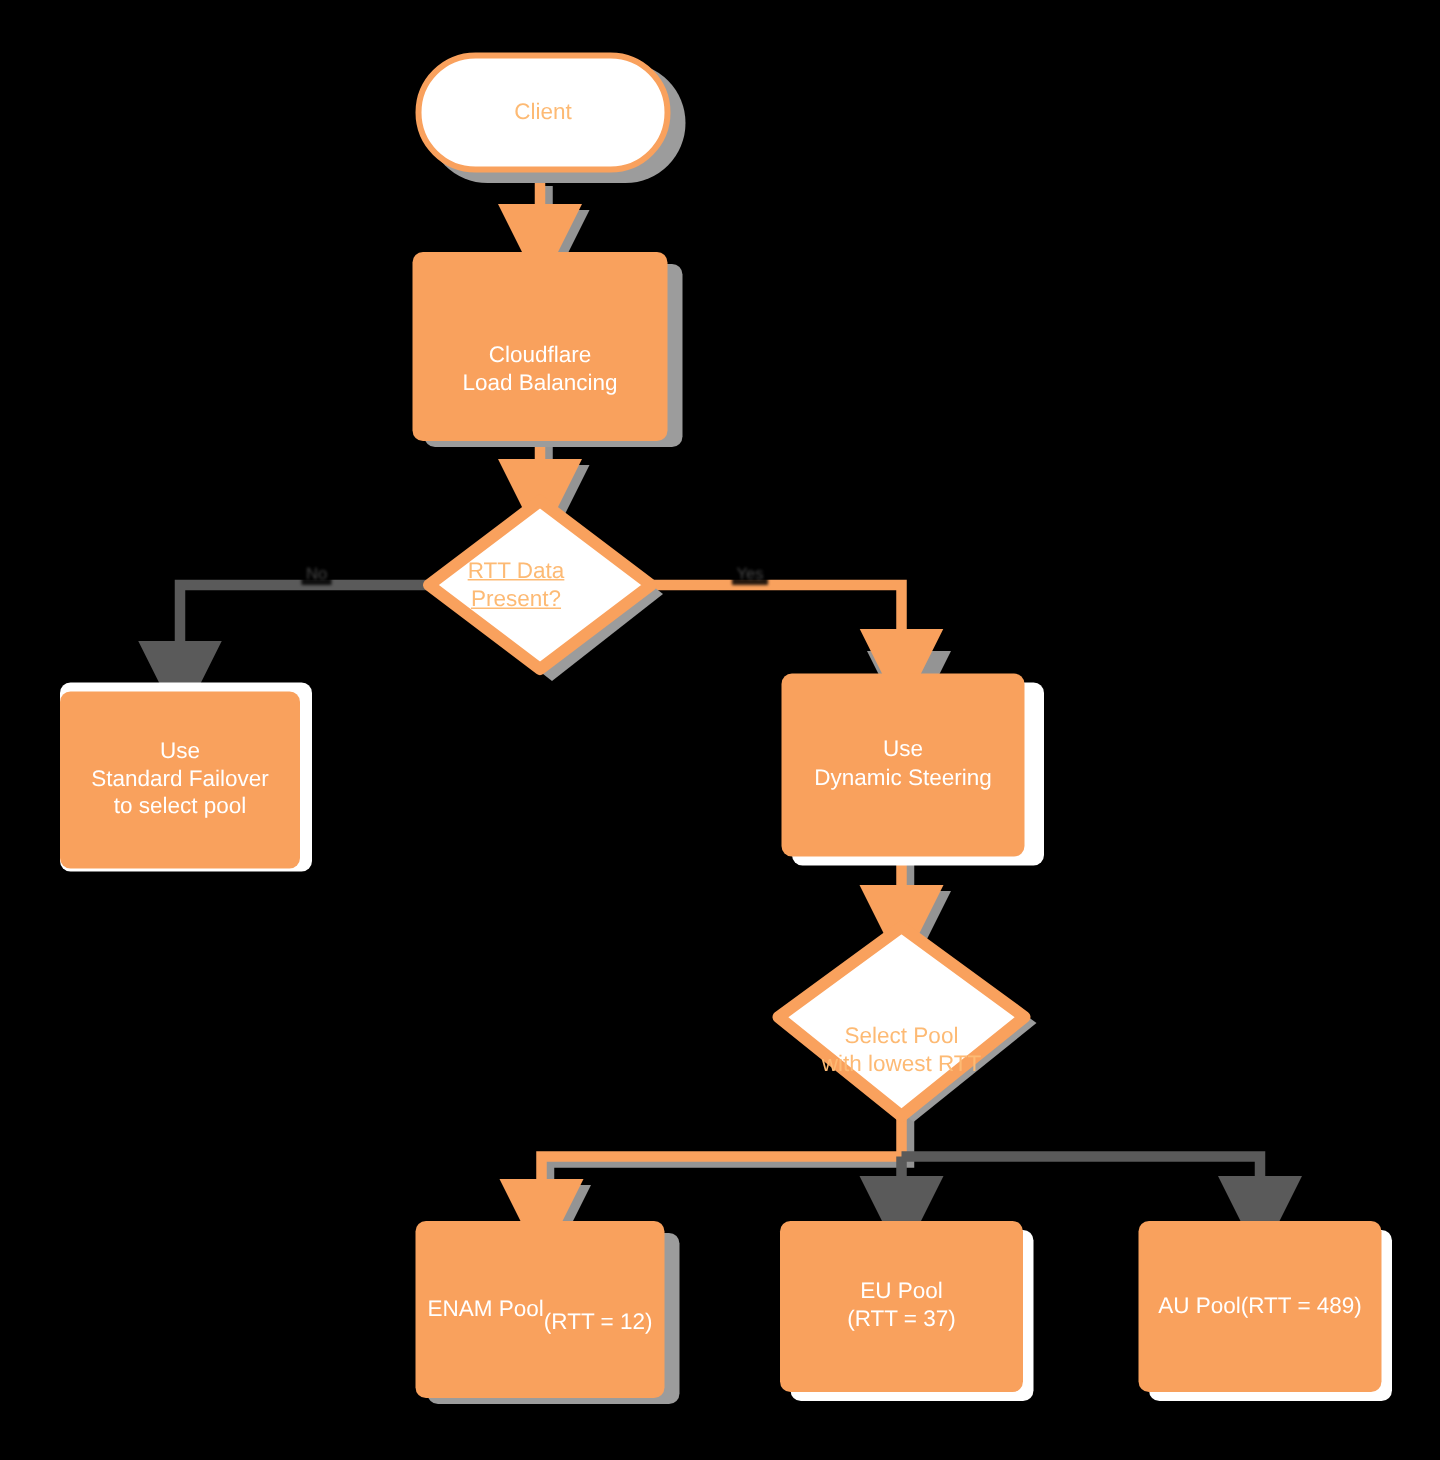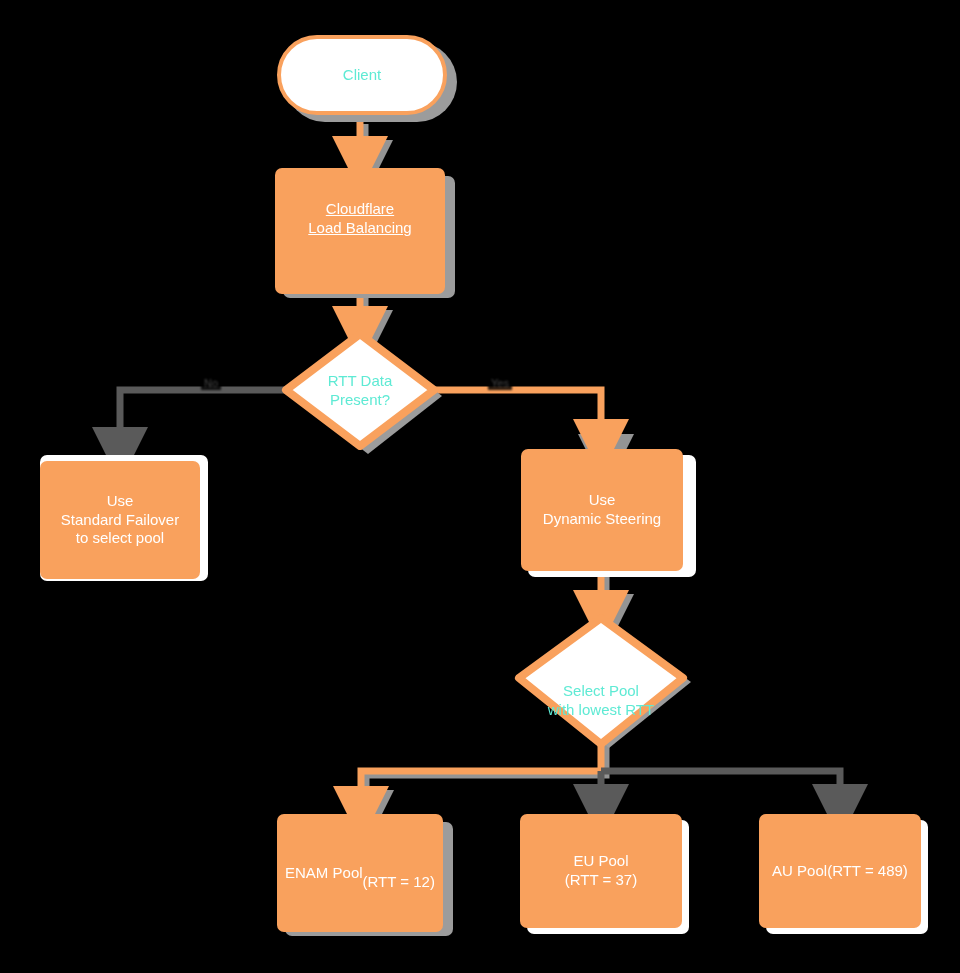--- a/index.html
+++ b/index.html
@@ -17,21 +17,21 @@
   }
 
   
   .pill-shadow{position:absolute;border-radius:999px;background:#9c9c9c;z-index:0;}
   .pill-fill{position:absolute;border-radius:999px;background:#ffffff;
              border:4px solid #f9a15d;box-sizing:border-box;z-index:2;}
 
   
   .diamond-wrap{position:absolute;}
   .dtext{position:absolute;z-index:4;display:flex;align-items:center;justify-content:center;
-         text-align:center;color:#5eead4;font-size:15px;line-height:1.25;white-space:pre-line;}
+         text-align:center;color:#fdba74;font-size:15px;line-height:1.25;white-space:pre-line;}
   .txt-light{color:#ffffff;}
   .b{font-weight:normal;}
 
   
   .edge-label{
     position:absolute;z-index:6;color:#555555;font-size:11px;
     background:#000;padding:1px 3px;filter:blur(1.1px);opacity:.85;
     font-family:"Liberation Sans", sans-serif;
   }
 </style>
@@ -86,30 +86,30 @@
 
   <div class="diamond-wrap">
     <div class="pill-shadow" style="left:285px;top:42px;width:172px;height:80px;"></div>
     <div class="pill-fill" style="left:277px;top:35px;width:170px;height:80px;"></div>
     <div class="dtext" style="left:277px;top:35px;width:170px;height:80px;">Client</div>
   </div>
 
   <div class="diamond-wrap">
     <div class="box-shadow" style="left:283px;top:176px;width:172px;height:122px;"></div>
     <div class="box-fill" style="left:275px;top:168px;width:170px;height:126px;"></div>
-    <div class="dtext txt-light" style="left:275px;top:156px;width:170px;height:126px;text-decoration:underline;">Cloudflare
+    <div class="dtext txt-light" style="left:275px;top:184px;width:170px;height:126px;">Cloudflare
 Load Balancing</div>
   </div>
 
   <div class="diamond-wrap">
     <svg class="layer" style="z-index:0;" viewBox="0 0 960 973">
       <polygon points="368,338 442,396 368,454 294,396" fill="#9c9c9c"></polygon>
       <polygon points="360,334 434,390 360,446 286,390" fill="#ffffff" stroke="#f9a15d" stroke-width="8" stroke-linejoin="round"></polygon>
     </svg>
-    <div class="dtext" style="left:290px;top:358px;width:140px;height:66px;">RTT Data
+    <div class="dtext" style="left:274px;top:358px;width:140px;height:66px;text-decoration:underline;">RTT Data
 Present?</div>
   </div>
 
   <div class="edge-label" style="left:201px;top:376px;">No</div>
   <div class="edge-label" style="left:488px;top:376px;">Yes</div>
 
   <div class="diamond-wrap">
     <div class="box-shadow" style="left:40px;top:455px;width:168px;height:126px;background:#ffffff;"></div>
     <div class="box-fill" style="left:40px;top:461px;width:160px;height:118px;"></div>
     <div class="dtext txt-light" style="left:40px;top:461px;width:160px;height:118px;">Use

